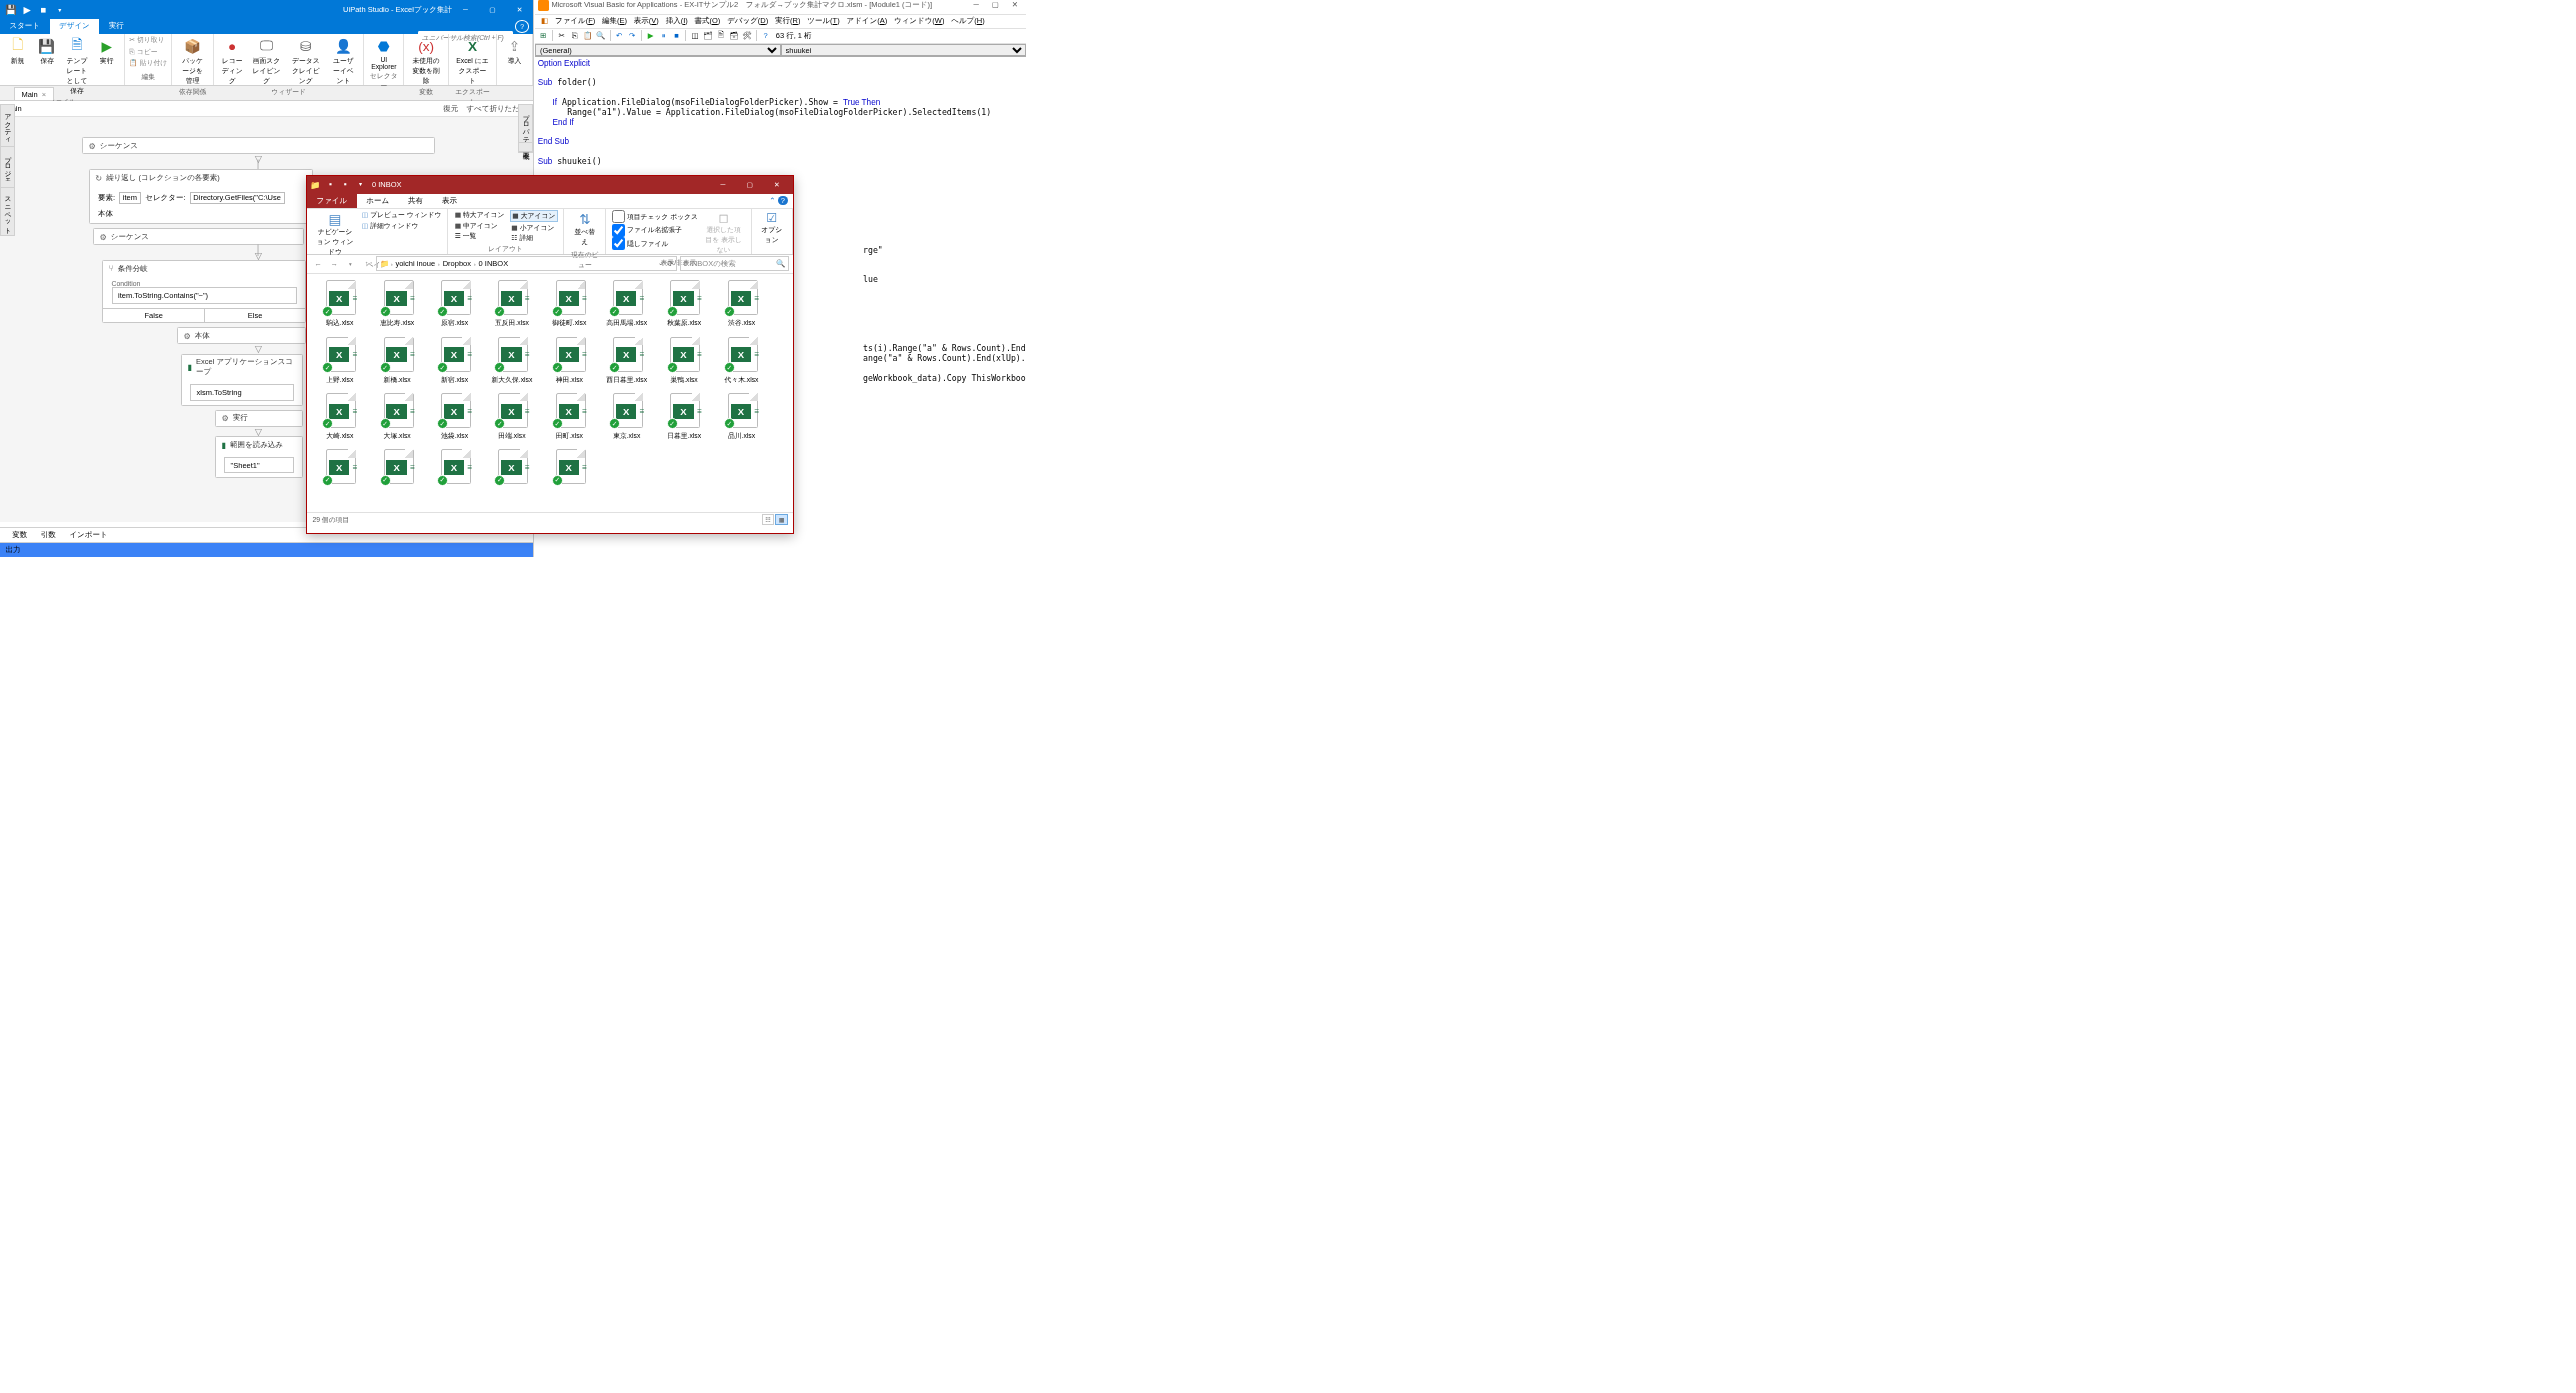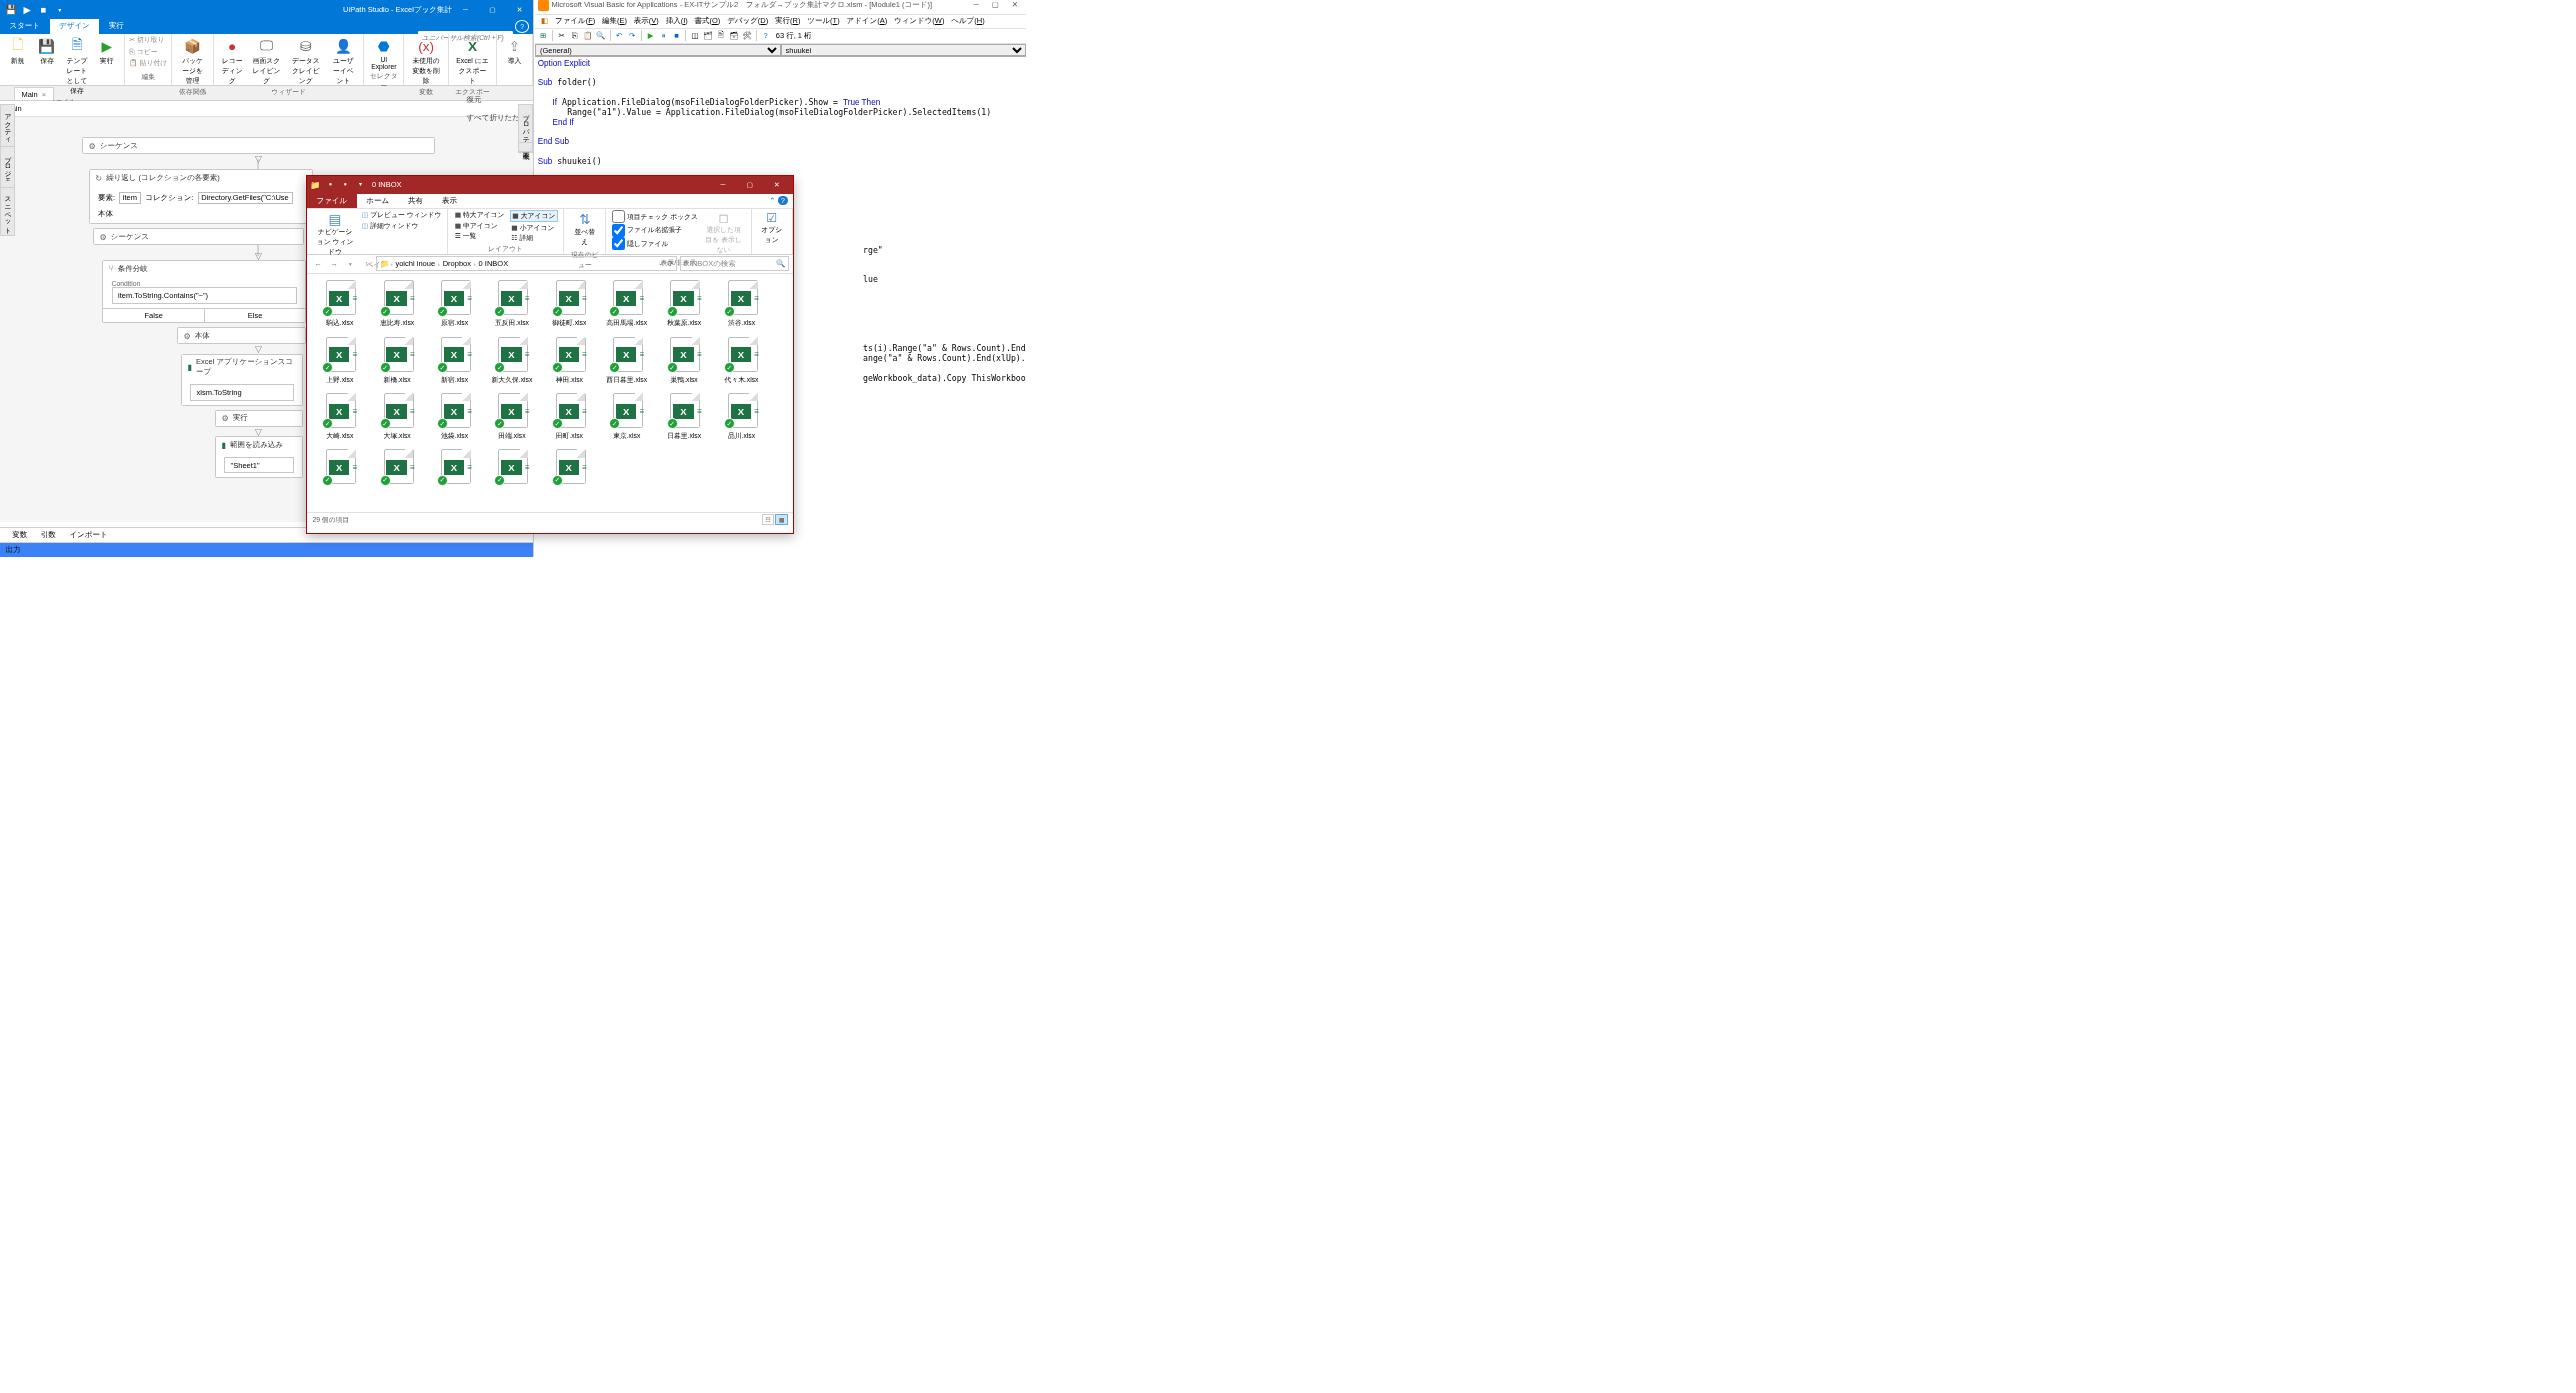--- a/index.html
+++ b/index.html
@@ -28,21 +28,21 @@
 .ribbon-btn { display: flex; flex-direction: column; align-items: center; text-align: center; padding: 1.4px 2.7px; font-size: 6.8px; min-width: 27px; }
 .ribbon-btn .ico { width: 19px; height: 19px; display: flex; align-items: center; justify-content: center; font-size: 13.6px; }
 .ribbon-small { display: flex; flex-direction: column; gap: 1.4px; font-size: 6.8px; color: #888; }
 .ribbon-small span { display: flex; align-items: center; gap: 2px; white-space: nowrap; }
 
 .uipath-tabbar { height: 15px; background: #f0f0f0; border-bottom: 0.7px solid #d0d0d0; display: flex; align-items: flex-end; padding-left: 13.6px; }
 .uipath-tabbar .doctab { background: #fff; border: 0.7px solid #d0d0d0; border-bottom: none; padding: 1.4px 6.8px; font-size: 7.5px; display: flex; align-items: center; gap: 4.1px; }
 
 .uipath-canvas { position: relative; height: 421px; background: #f5f5f5; }
 .canvas-header { height: 16.3px; background: #fff; border-bottom: 0.7px solid #e0e0e0; display: flex; align-items: center; padding: 0 5.4px; font-size: 7.5px; }
-.canvas-header .right { margin-left: auto; display: flex; gap: 8.2px; color: #444; flex-direction: column; }
+.canvas-header .right { margin-left: auto; display: flex; gap: 8.2px; color: #444; }
 .sidebar-tab { position: absolute; writing-mode: vertical-rl; font-size: 6.8px; padding: 4.1px 1.4px; background: #e8e8e8; border: 0.7px solid #d0d0d0; }
 .sidebar-left { left: 0; }
 .sidebar-right { right: 0; }
 
 .workflow { position: absolute; left: 82px; top: 34px; display: flex; flex-direction: column; gap: 0; }
 .activity { background: #fff; border: 0.7px solid #c7c7c7; border-radius: 1.4px; margin: 2px 0; }
 .activity-header { padding: 2.7px 5.4px; display: flex; align-items: center; gap: 4.1px; font-size: 7.5px; color: #333; }
 .activity-header .gear { color: #666; font-size: 8.2px; }
 .activity-body { padding: 4.1px 8.2px; }
 .connector { text-align: center; color: #999; font-size: 9.5px; line-height: 5.4px; }
@@ -286,21 +286,21 @@
       <div class="connector">▽<br>│</div>
       <div class="activity" style="width:224px;margin-left:6.8px">
         <div class="activity-header">
             <span class="gear">↻</span>
             <span>繰り返し (コレクションの各要素)</span>
           </div>
         <div class="activity-body">
           <div class="field-row">
             <span>要素:</span>
             <input style="width: 22px;" value="item">
-            <span>コレクション:</span>
+            <span>セレクター:</span>
             <input style="width: 95px;" value="Directory.GetFiles(&quot;C:\Use">
           </div>
           <div style="padding-top:2.7px">本体</div>
         </div>
       </div>
       <div class="activity" style="width:211px;margin-left:11px">
         <div class="activity-header">
             <span class="gear">⚙</span>
             <span>シーケンス</span>
           </div>

